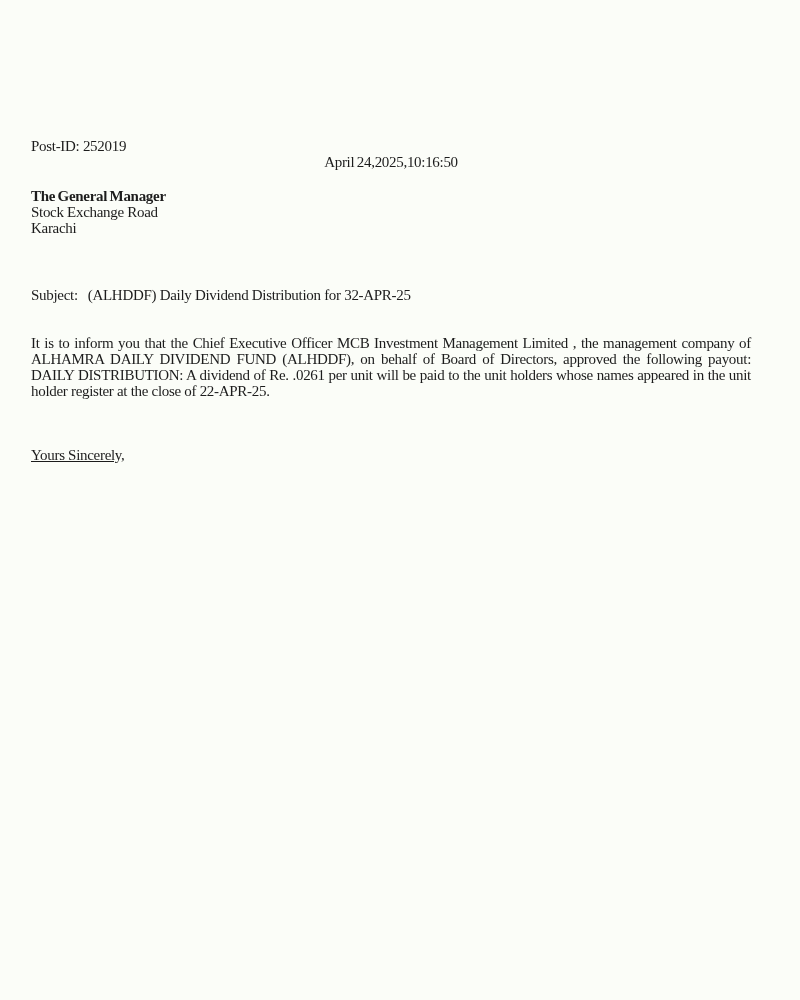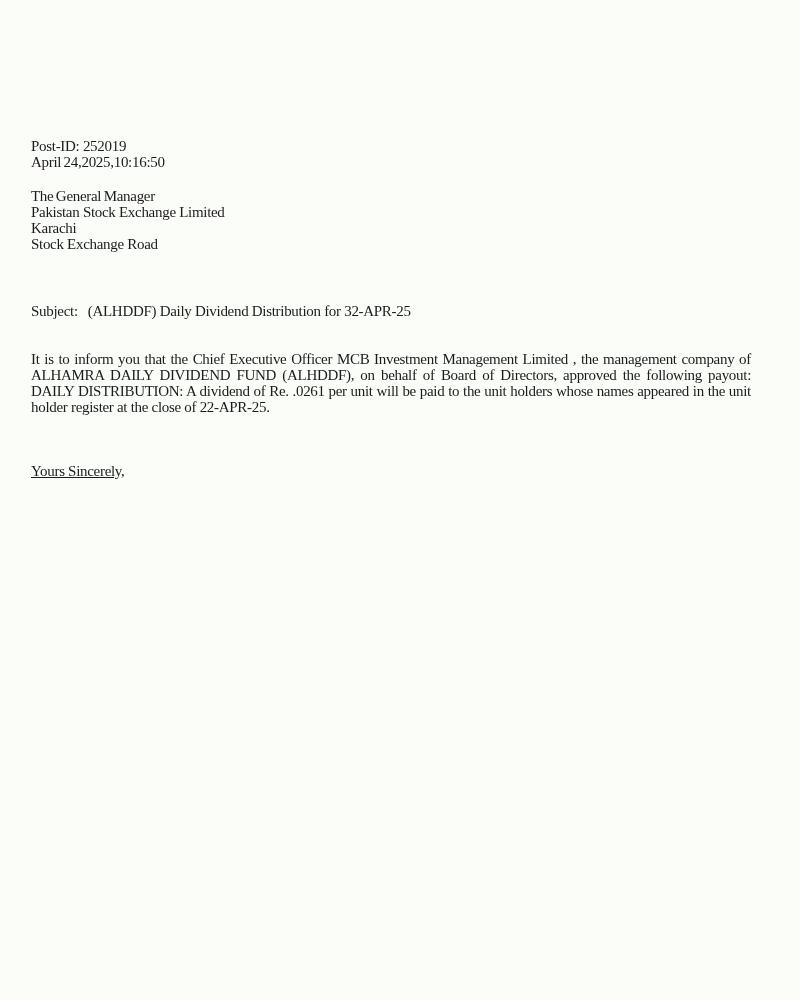--- a/index.html
+++ b/index.html
@@ -21,26 +21,27 @@
     padding: 138px 21px 0 31px;
     font-size: 15px;
     line-height: 16px;
     letter-spacing: -0.3px;
   }
   .line {
     white-space: nowrap;
   }
   .meta-block .line.tight {
     word-spacing: -1px;
+    text-align: center;
   }
   .recipient-block {
     margin-top: 18px;
   }
   .recipient-name {
-    font-weight: normal;
+    font-weight: bold;
     word-spacing: -1px;
   }
   .subject-line {
     margin-top: 51px;
   }
   .subject-label {
     font-weight: normal;
     margin-right: 10px;
   }
   .salutation {
@@ -60,23 +61,22 @@
 
 <div class="letter">
 
   <div class="meta-block">
     <div class="line">Post-ID: 252019</div>
     <div class="line tight">April 24,2025,10:16:50</div>
   </div>
 
   <div class="recipient-block">
     <div class="line recipient-name">The General Manager</div>
-    <div class="line">Pakistan Stock Exchange Limited</div>
+    <div class="line">Stock Exchange Road</div>
     <div class="line">Karachi</div>
-    <div class="line">Stock Exchange Road</div>
   </div>
 
   <div class="subject-line">
     <span class="subject-label">Subject:</span><span>(ALHDDF) Daily Dividend Distribution for 32-APR-25</span>
   </div>
 
 
   <div class="body-paragraph">It is to inform you that the Chief Executive Officer MCB Investment Management Limited , the management company of ALHAMRA DAILY DIVIDEND FUND (ALHDDF), on behalf of Board of Directors, approved the following payout: DAILY DISTRIBUTION: A dividend of Re. .0261 per unit will be paid to the unit holders whose names appeared in the unit holder register at the close of 22-APR-25.</div>
 
   <div class="closing">Yours Sincerely,</div>

